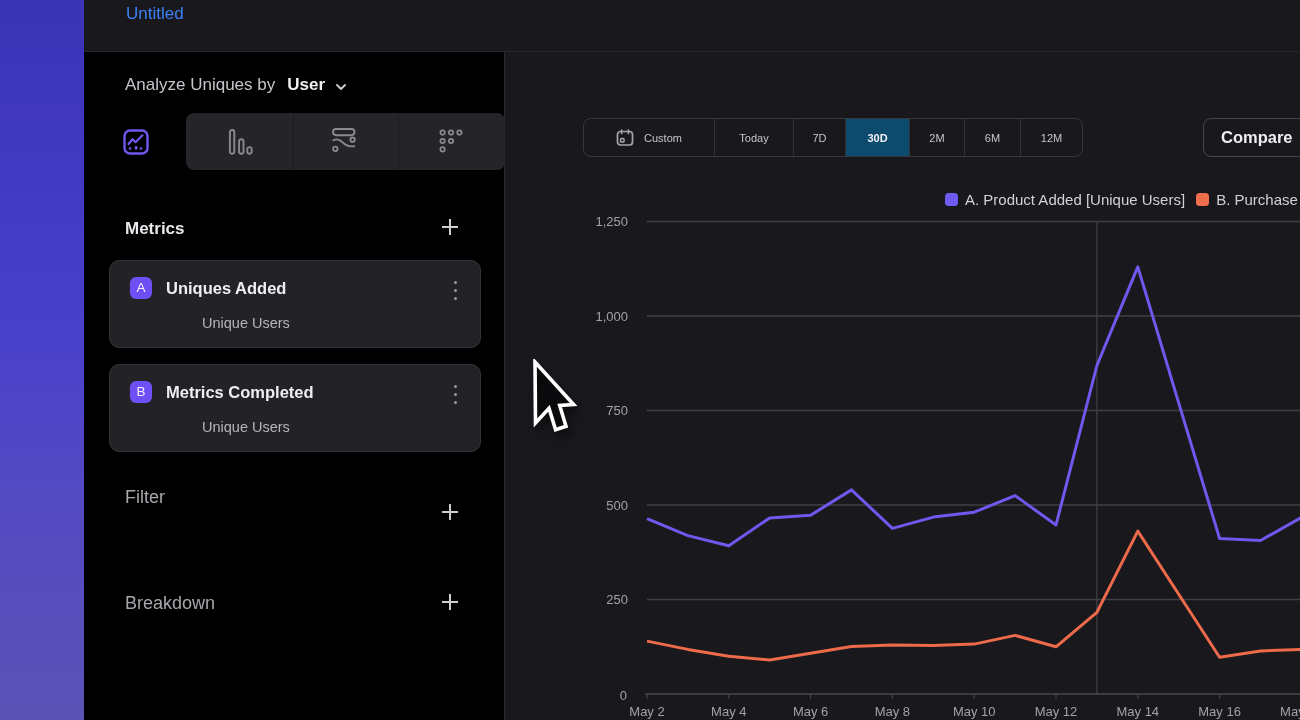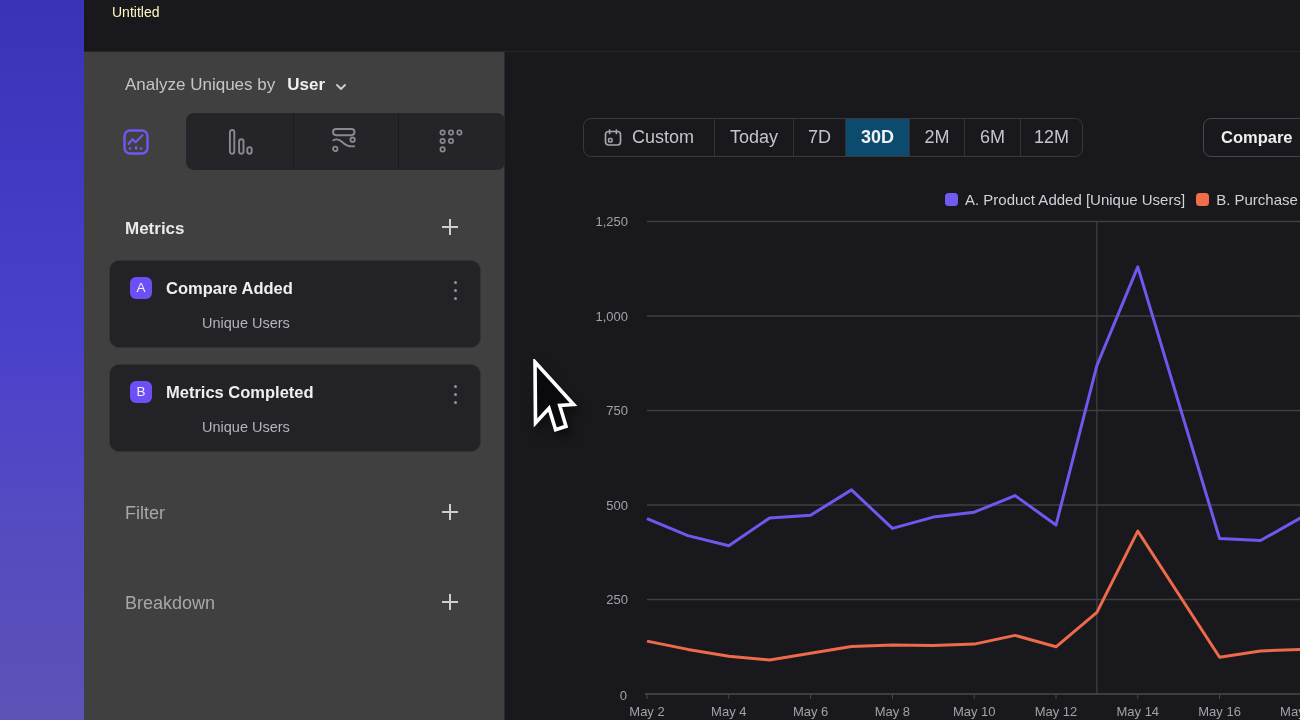--- a/index.html
+++ b/index.html
@@ -5,24 +5,24 @@
   * { margin:0; padding:0; box-sizing:border-box; }
   html,body { width:1300px; height:720px; overflow:hidden; background:#19181c;
     font-family:"Liberation Sans", sans-serif; }
   .abs { position:absolute; }
   
   .strip { position:absolute; left:0; top:0; width:84px; height:720px;
     background:linear-gradient(180deg,#3a33b5 0%,#443bc6 30%,#4a41cb 48%,#544ac2 70%,#5d52b6 100%); }
   
   .topbar { position:absolute; left:84px; top:0; width:1216px; height:52px;
     background:#19181c; border-bottom:1px solid #262529; }
-  .untitled { position:absolute; left:28px; top:4px; font-size:14px; color:#fef9c3; }
+  .untitled { position:absolute; left:42px; top:4px; font-size:17px; color:#3b82f6; }
   
   .panel { position:absolute; left:84px; top:52px; width:421px; height:668px;
-    background:#404040; border-right:1px solid #2c2b30; }
+    background:#000000; border-right:1px solid #2c2b30; }
   .anheader { position:absolute; left:41px; top:23px; font-size:17px; color:#c6c4ca; }
   .anheader b { color:#f0eff3; font-weight:bold; margin-left:12px; }
   .tabblock { position:absolute; left:102px; top:61px; width:319px; height:57px;
     background:#252428; border-radius:8px; }
   .tabdiv { position:absolute; top:1px; width:1px; height:55px; background:#1b1a1e; }
   
   .sechead { position:absolute; font-size:17px; font-weight:bold; color:#e9e8ec; }
   .dim { color:#a8a6ac; font-weight:normal; font-size:18px; }
   .plus { position:absolute; width:16px; height:16px; }
   .plus:before, .plus:after { content:""; position:absolute; background:#cfcdd2; }
@@ -35,21 +35,21 @@
     text-align:center; line-height:22px; }
   .ctitle { position:absolute; left:56px; top:18px; font-size:16.5px; font-weight:bold; color:#efeef2; }
   .csub { position:absolute; left:56px; top:54px; font-size:14.5px; color:#b6b4ba;margin-left:36px; }
   .dots { position:absolute; right:22px; top:20px; width:4px; height:20px; }
   .dots i { position:absolute; left:0; width:3.4px; height:3.4px; border-radius:50%; background:#97959b; }
   
   .chart { position:absolute; left:505px; top:52px; width:795px; height:668px; background:#19181c; }
   
   .rgroup { position:absolute; left:78px; top:66px; height:39px;
     border:1px solid #38373c; border-radius:8px; display:flex; align-items:stretch; overflow:hidden; }
-  .rseg { font-size:18px; color:#c6c4ca; display:flex; align-items:center; justify-content:center;
+  .rseg { font-size:11px; color:#c6c4ca; display:flex; align-items:center; justify-content:center;
     border-right:1px solid #333237; }
   .rseg:last-child { border-right:none; }
   .rsel { background:#0c4a6e; color:#f2f1f4; font-weight:bold; }
   .compare { position:absolute; left:698px; top:66px; width:120px; height:39px;
     border:1px solid #47464c; border-radius:8px; font-size:16.5px; font-weight:bold; color:#efeef2;
     display:flex; align-items:center; padding-left:17px; }
   
   .legend { position:absolute; left:440px; top:138px; width:360px; height:18px; display:flex;
     align-items:center; font-size:15px; color:#d3d1d6; white-space:nowrap; overflow:hidden; }
   .sw { width:13px; height:13px; border-radius:3.5px; margin-right:7px; flex:none; }
@@ -102,41 +102,41 @@
       <circle cx="12" cy="12" r="2.2" fill="none" stroke="#8b898f" stroke-width="1.7"></circle>
       <circle cx="3.6" cy="20.4" r="2.2" fill="none" stroke="#8b898f" stroke-width="1.7"></circle>
     </svg>
   </div>
 
   <div class="sechead" style="left:41px; top:167px">Metrics</div>
   <div class="plus" style="left:358px; top:167px"></div>
 
   <div class="card" style="top:208px">
     <div class="badge">A</div>
-    <div class="ctitle">Compare Added</div>
+    <div class="ctitle">Uniques Added</div>
     <div class="csub">Unique Users</div>
     <div class="dots">
         <i style="top:0"></i>
         <i style="top:8px"></i>
         <i style="top:16px"></i>
       </div>
   </div>
 
   <div class="card" style="top:312px">
     <div class="badge">B</div>
     <div class="ctitle">Metrics Completed</div>
     <div class="csub">Unique Users</div>
     <div class="dots">
         <i style="top:0"></i>
         <i style="top:8px"></i>
         <i style="top:16px"></i>
       </div>
   </div>
 
-  <div class="sechead dim" style="left:41px; top:451px">Filter</div>
+  <div class="sechead dim" style="left:41px; top:435px">Filter</div>
   <div class="plus" style="left:358px; top:452px"></div>
 
   <div class="sechead dim" style="left:41px; top:541px">Breakdown</div>
   <div class="plus" style="left:358px; top:542px"></div>
 </div>
 
 <div class="chart">
   <div class="rgroup">
     <div class="rseg" style="width:131px">
       <svg width="18" height="18" viewBox="0 0 18 18" style="margin-right:10px">

